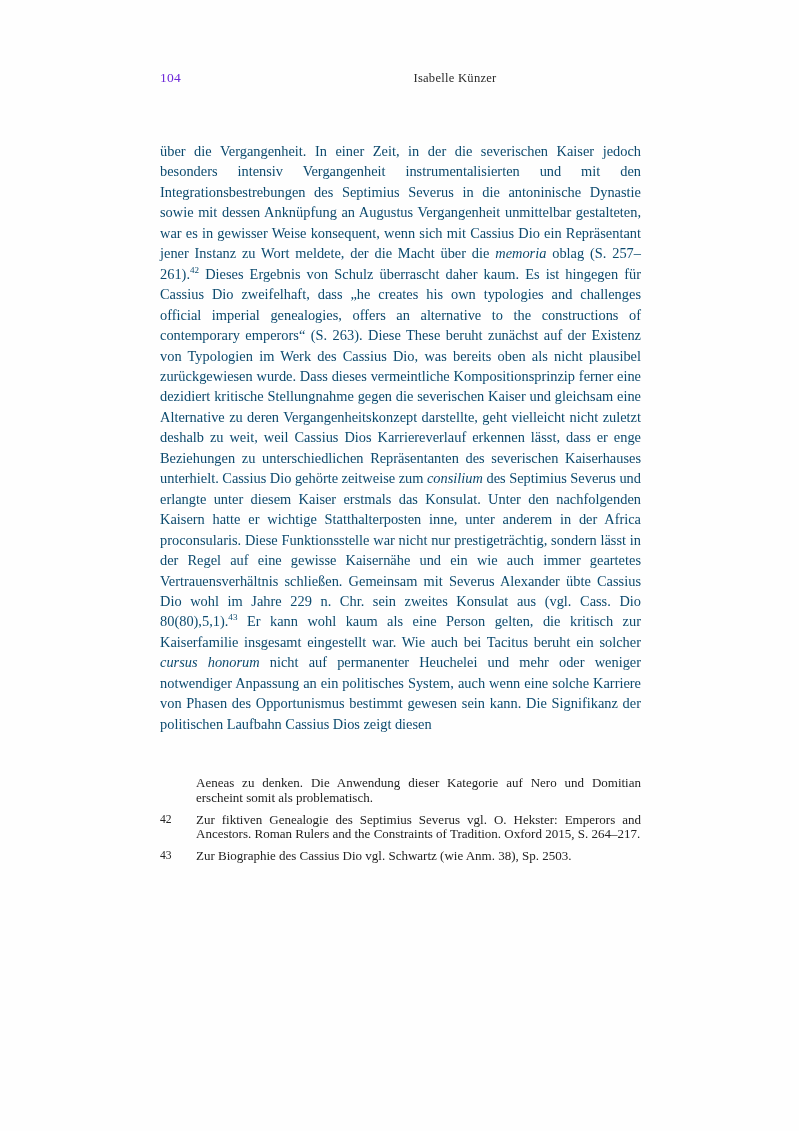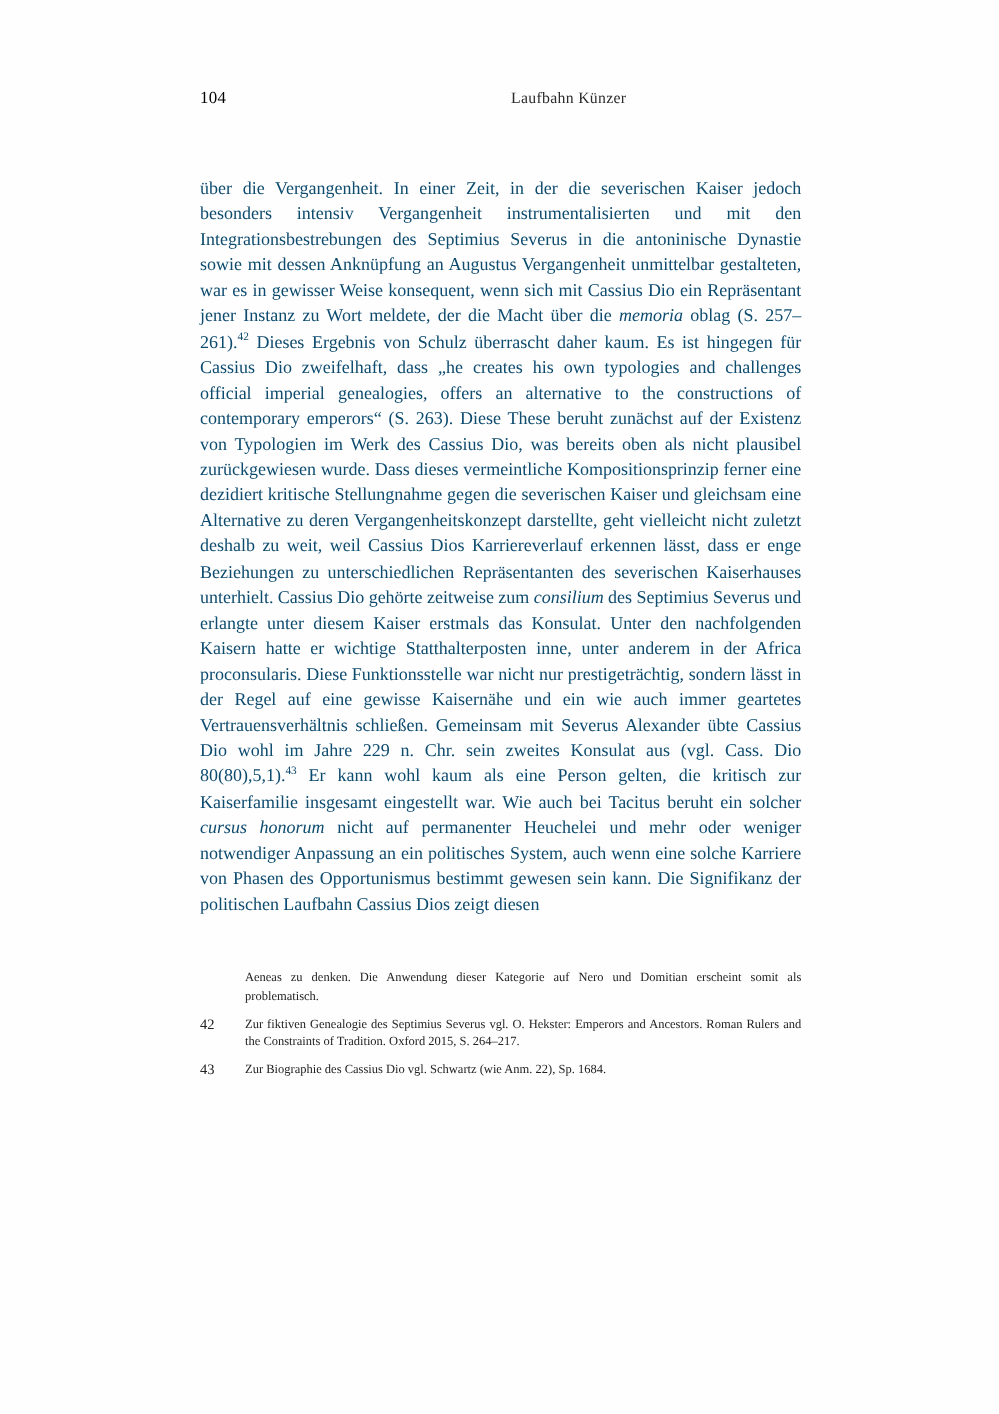--- a/index.html
+++ b/index.html
@@ -27,21 +27,21 @@
     position: absolute;
     left: 160px;
     top: 70px;
     width: 480px;
     height: 20px;
     display: flex;
     align-items: baseline;
   }
   .folio {
     font-size: 13.5px;
-    color: #000000;
+    color: #6d28d9;
     letter-spacing: 0.2px;
     width: 150px;
     flex: none;
   }
   .runhead {
     font-size: 12.6px;
     color: #2a2a2a;
     letter-spacing: 0.25px;
     flex: 1;
     text-align: center;
@@ -88,53 +88,53 @@
   }
   .fn-num {
     width: 36px;
     flex: none;
     font-size: 11.6px;
     line-height: 14.6px;
     color: #222222;
   }
   .fn-text {
     flex: 1;
-    font-size: 10px;
+    font-size: 13px;
     line-height: 14.6px;
     text-align: justify;
     text-justify: inter-word;
     color: #222222;
     hyphens: manual;
   }
   .fn-cont .fn-num {
     
   }
 </style>
 </head>
 <body>
 
 <div class="page">
 
   <div class="header">
     <div class="folio">104</div>
-    <div class="runhead">Laufbahn Künzer</div>
+    <div class="runhead">Isabelle Künzer</div>
   </div>
 
   <div class="textblock">
     <p class="bodypar">über die Vergangenheit. In einer Zeit, in der die severischen Kaiser jedoch besonders intensiv Vergangenheit instrumentalisierten und mit den Integrationsbestrebungen des Septimius Severus in die antoninische Dynastie sowie mit dessen Anknüpfung an Augustus Vergangenheit unmittelbar gestalteten, war es in gewisser Weise konsequent, wenn sich mit Cassius Dio ein Repräsentant jener Instanz zu Wort meldete, der die Macht über die <i>memoria</i> oblag (S. 257–261).<sup>42</sup> Dieses Ergebnis von Schulz überrascht daher kaum. Es ist hingegen für Cassius Dio zweifelhaft, dass „he creates his own typologies and challenges official imperial genealogies, offers an alternative to the constructions of contemporary emperors“ (S. 263). Diese These beruht zunächst auf der Existenz von Typologien im Werk des Cassius Dio, was bereits oben als nicht plausibel zurückgewiesen wurde. Dass dieses vermeintliche Kompositionsprinzip ferner eine dezidiert kritische Stellungnahme gegen die severischen Kaiser und gleichsam eine Alternative zu deren Vergangenheitskonzept darstellte, geht vielleicht nicht zuletzt deshalb zu weit, weil Cassius Dios Karriereverlauf erkennen lässt, dass er enge Beziehungen zu unterschiedlichen Repräsentanten des severischen Kaiserhauses unterhielt. Cassius Dio gehörte zeitweise zum <i>consilium</i> des Septimius Severus und erlangte unter diesem Kaiser erstmals das Konsulat. Unter den nachfolgenden Kaisern hatte er wichtige Statthalterposten inne, unter anderem in der Africa proconsularis. Diese Funktionsstelle war nicht nur prestigeträchtig, sondern lässt in der Regel auf eine gewisse Kaisernähe und ein wie auch immer geartetes Vertrauensverhältnis schließen. Gemeinsam mit Severus Alexander übte Cassius Dio wohl im Jahre 229 n. Chr. sein zweites Konsulat aus (vgl. Cass. Dio 80(80),5,1).<sup>43</sup> Er kann wohl kaum als eine Person gelten, die kritisch zur Kaiserfamilie insgesamt eingestellt war. Wie auch bei Tacitus beruht ein solcher <i>cursus honorum</i> nicht auf permanenter Heuchelei und mehr oder weniger notwendiger Anpassung an ein politisches System, auch wenn eine solche Karriere von Phasen des Opportunismus bestimmt gewesen sein kann. Die Signifikanz der politischen Laufbahn Cassius Dios zeigt diesen</p>
   </div>
 
   <div class="footnotes">
     <div class="fn fn-cont">
       <div class="fn-num"></div>
       <div class="fn-text">Aeneas zu denken. Die Anwendung dieser Kategorie auf Nero und Domitian erscheint somit als problematisch.</div>
     </div>
     <div class="fn">
       <div class="fn-num">42</div>
       <div class="fn-text">Zur fiktiven Genealogie des Septimius Severus vgl. O. Hekster: Emperors and Ancestors. Roman Rulers and the Constraints of Tradition. Oxford 2015, S. 264–217.</div>
     </div>
     <div class="fn">
       <div class="fn-num">43</div>
-      <div class="fn-text">Zur Biographie des Cassius Dio vgl. Schwartz (wie Anm. 22), Sp. 1684.</div>
+      <div class="fn-text">Zur Biographie des Cassius Dio vgl. Schwartz (wie Anm. 38), Sp. 2503.</div>
     </div>
   </div>
 
 </div>
 
 </body></html>

